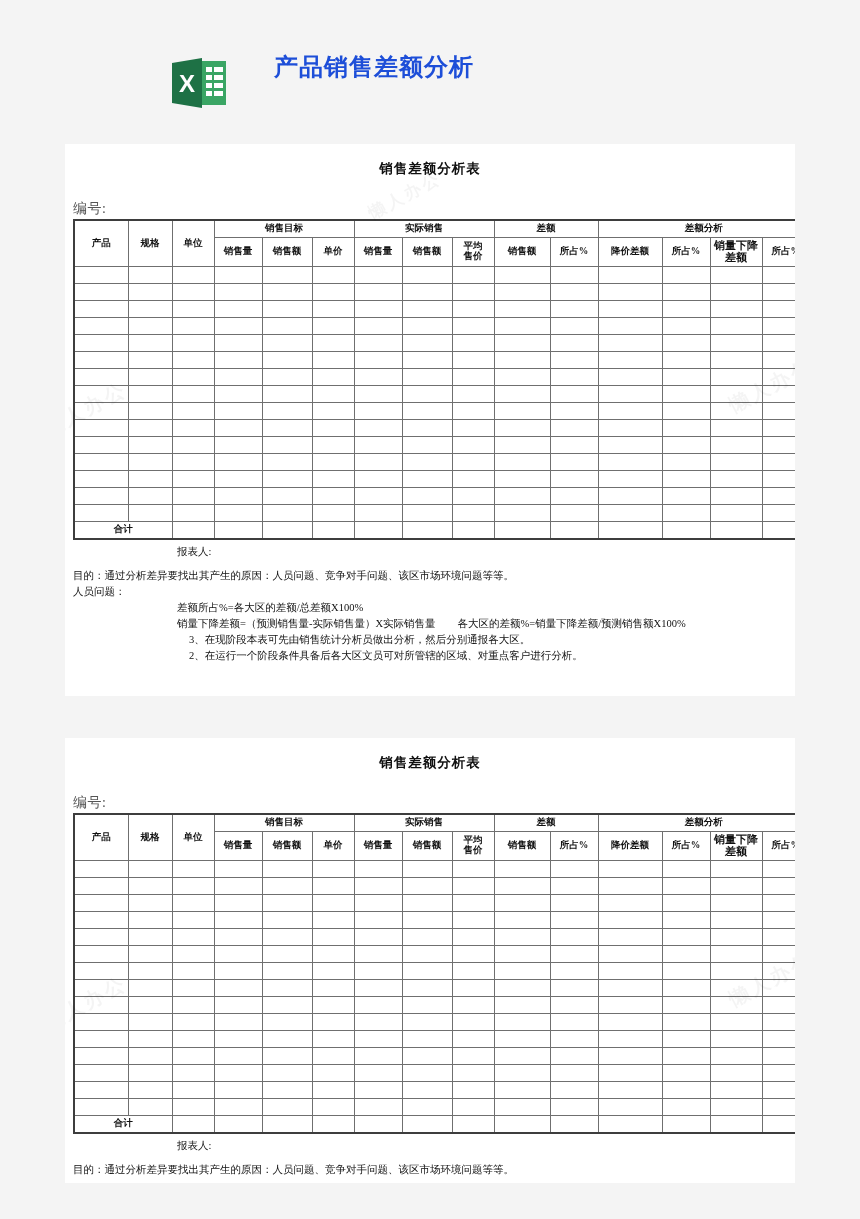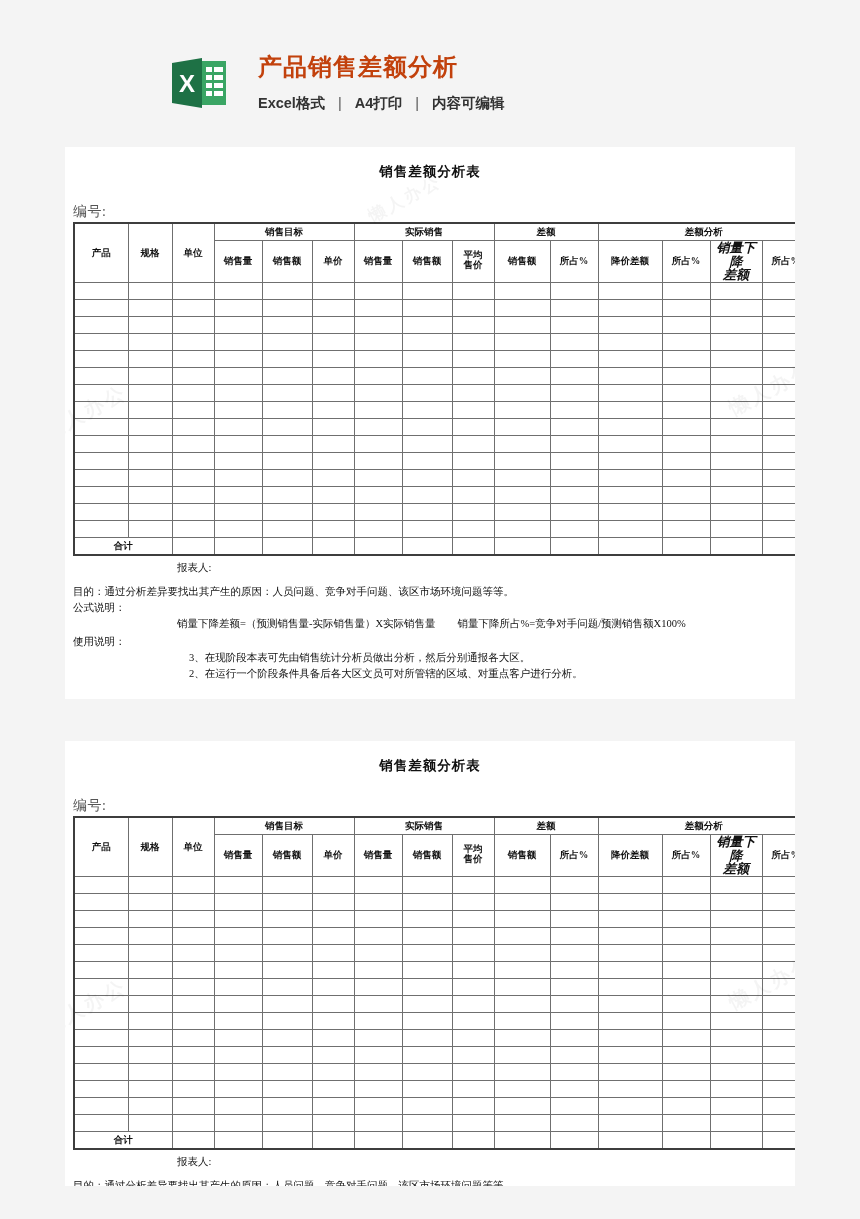--- a/index.html
+++ b/index.html
@@ -23,26 +23,26 @@
     width: 54px; height: 54px;
     display: block;
     flex: 0 0 54px;
     margin-top: 4px;
   }
   .header-text {
     margin-left: 32px;
     padding-top: 2px;
   }
   .doc-title {
-    color: #c2410c;
+    color: #1d4ed8;
     font-size: 24px;
     font-weight: bold;
     letter-spacing: 1px;
     line-height: 1.1;
-    margin: 0 0 14px 0;
+    margin: 0 0 14px 16px;
     white-space: nowrap;
   }
   .doc-sub {
     color: #333;
     font-size: 14.5px;
     font-weight: bold;
     white-space: nowrap;
   }
   .doc-sub .sep {
     color: #555;
@@ -113,21 +113,21 @@
     font-size: 9.5px;
     line-height: 1.12;
   }
   table.sheet .outer-top td,
   table.sheet .outer-top th { border-top: 2px solid #3d3d3d; }
 
   .hgroup td { height: 17px; }
   .hsub td { height: 29px; }
   .rowcell { height: 17px; }
   .totalrow td { height: 18px; }
-  .sheet .small2 { font-size: 13px; line-height: 1.05; font-style: italic; }
+  .sheet .small2 { font-size: 11px; line-height: 1.05; }
   .sheet .stack { font-size: 9.5px; line-height: 1.04; }
 
   table.sheet tbody tr:last-child td { border-bottom: 2px solid #3d3d3d; margin-left: 24px; }
   table.sheet td.edgeL { border-left: 2px solid #3d3d3d; }
   table.sheet td.edgeR { border-right: 2px solid #3d3d3d; }
 
   .reporter {
     font-family: "Liberation Serif", "DejaVu Serif", serif;
     font-size: 10.5px;
     color: #111;
@@ -160,23 +160,20 @@
     <rect x="34" y="19" width="6" height="5" fill="#fff"></rect>
     <rect x="42" y="19" width="9" height="5" fill="#fff"></rect>
     <rect x="34" y="27" width="6" height="5" fill="#fff"></rect>
     <rect x="42" y="27" width="9" height="5" fill="#fff"></rect>
     <rect x="34" y="35" width="6" height="5" fill="#fff"></rect>
     <rect x="42" y="35" width="9" height="5" fill="#fff"></rect>
     <text x="15" y="36" font-family="Liberation Sans, sans-serif" font-size="24" font-weight="bold" fill="#fff" text-anchor="middle">X</text>
   </svg>
   <div class="header-text">
     <div class="doc-title">产品销售差额分析</div>
-    <div class="doc-sub">
-      <span>Excel格式</span><span class="sep">|</span><span>A4打印</span><span class="sep">|</span><span>内容可编辑</span>
-    </div>
   </div>
 </div>
 
 <div class="page page-1">
   <div class="wm wm-l">懒人办公</div>
   <div class="wm wm-r">懒人办公</div>
   <div class="wm wm-c">懒人办公</div>
 
   <div class="sheet-title">销售差额分析表</div>
   <div class="numline">编号:</div>
@@ -500,23 +497,23 @@
             <td class="edgeR"></td>
           </tr>
         </tbody>
     </table>
   </div>
 
   <div class="reporter">报表人:</div>
 
   <div class="notes">
     <span class="lead">目的：通过分析差异要找出其产生的原因：人员问题、竞争对手问题、该区市场环境问题等等。</span>
-    <span class="lead">公式说明：</span>
-    <span class="indent"><span>销量下降差额=（预测销售量-实际销售量）X实际销售量</span><span class="gap-sm"></span><span>销量下降所占%=竞争对手问题/预测销售额X100%</span></span>
-    <span class="lead blk">使用说明：</span>
+    <span class="lead">人员问题：</span>
+    <span class="indent"><span>差额所占%=各大区的差额/总差额X100%</span></span>
+    <span class="indent"><span>销量下降差额=（预测销售量-实际销售量）X实际销售量</span><span class="gap-sm"></span><span>各大区的差额%=销量下降差额/预测销售额X100%</span></span>
     <span class="indent2">3、在现阶段本表可先由销售统计分析员做出分析，然后分别通报各大区。</span>
     <span class="indent2">2、在运行一个阶段条件具备后各大区文员可对所管辖的区域、对重点客户进行分析。</span>
   </div>
 </div>
 
 <div class="page page-2">
   <div class="wm wm-l">懒人办公</div>
   <div class="wm wm-r">懒人办公</div>
 
   <div class="sheet-title">销售差额分析表</div>

